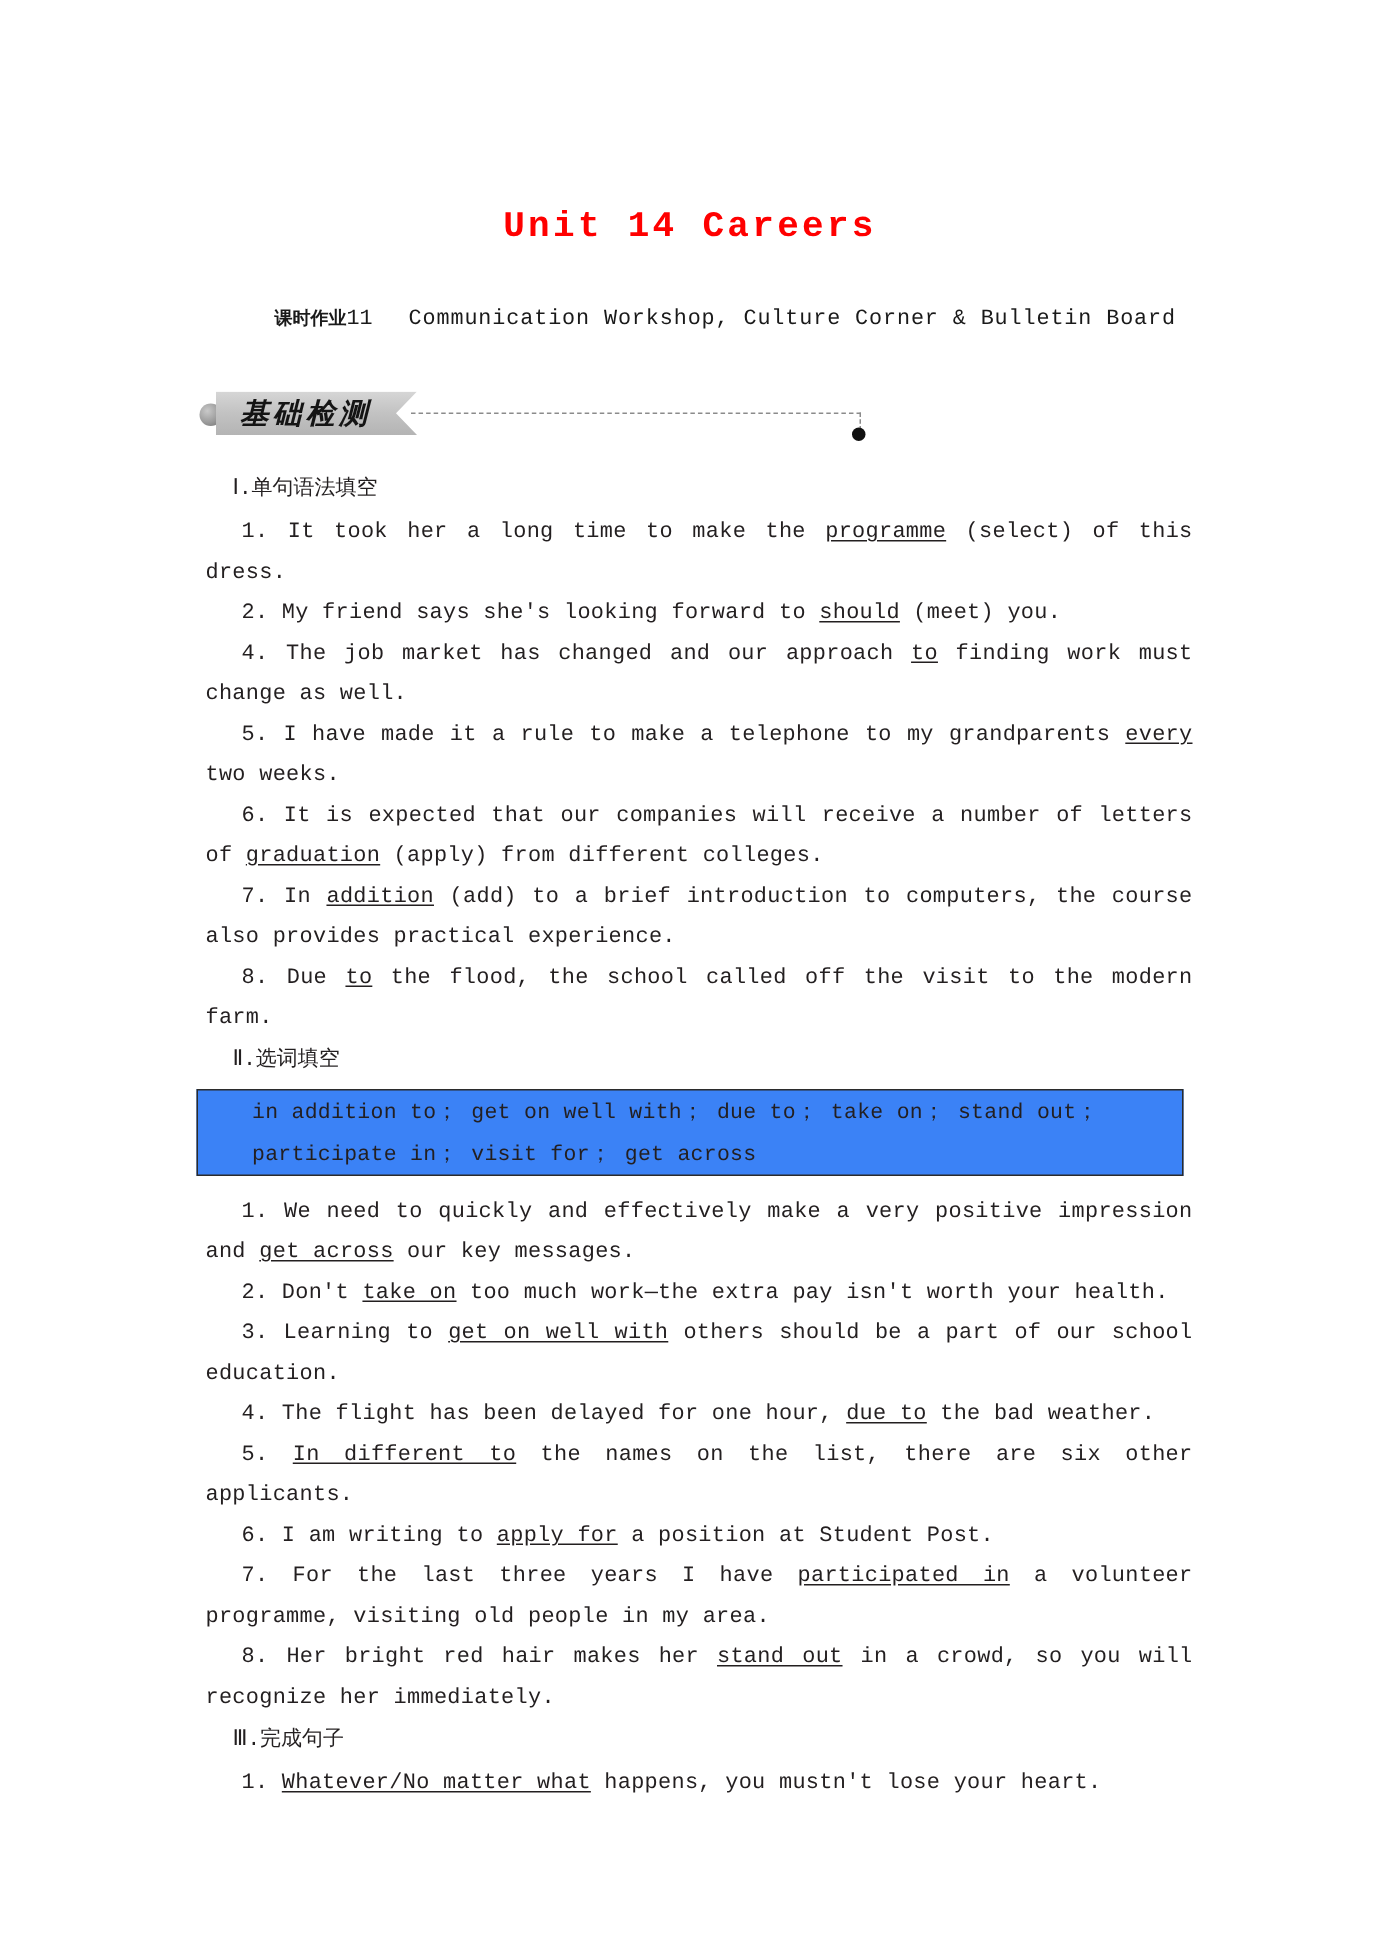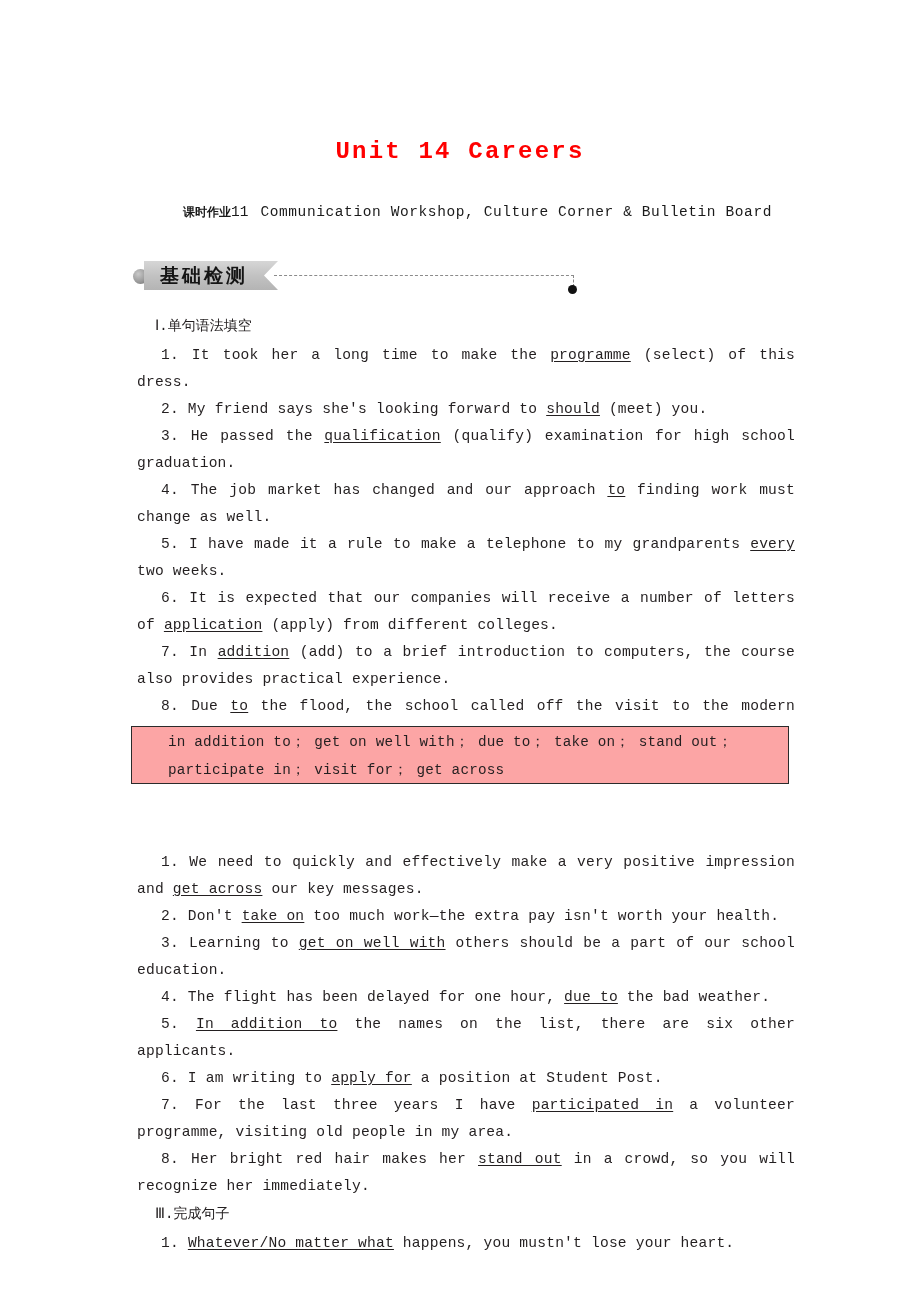--- a/index.html
+++ b/index.html
@@ -51,21 +51,21 @@
     font-family: "DejaVu Sans", sans-serif;
     font-weight: bold;
     font-size: 12px;
     letter-spacing: 0px;
   }
   .assignment-line .num {
     font-size: 14.5px;
   }
   .assignment-line .en {
     letter-spacing: 0.6px;
-    margin-left: 12px;
+    margin-left: 24px;
   }
 
   
   .banner-wrap {
     position: absolute;
     left: 133px;
     top: 261px;
     height: 30px;
     width: 660px;
   }
@@ -83,20 +83,21 @@
     left: 11px;
     top: 0px;
     height: 29px;
     padding: 0 30px 0 16px;
     background: #c8c8c8;
     background: linear-gradient(180deg,#d6d6d6 0%, #c2c2c2 50%, #b4b4b4 100%);
     display: flex;
     align-items: center;
     -webkit-clip-path: polygon(0 0, 100% 0, 100% 100%, calc(100% - 14px) 50%, 100% 0, 100% 100%, 0 100%);
     clip-path: polygon(0 0, 100% 0, calc(100% - 14px) 50%, 100% 100%, 0 100%);
+    font-style: italic;
   }
   .banner-text {
     font-family: "DejaVu Sans", sans-serif;
     font-weight: bold;
     font-size: 19px;
     letter-spacing: 3px;
     color: #141414;
   }
   .banner-line {
     position: absolute;
@@ -165,21 +166,21 @@
 
   
   .wordbank {
     position: absolute;
     left: 131px;
     top: 726px;
     width: 658px;
     height: 58px;
     border: 1.2px solid #2b2b2b;
     box-sizing: border-box;
-    background: #fca5a5;
+    background: #3b82f6;
   }
   .wordbank .wb-line {
     font-size: 14.3px;
     line-height: 28px;
     padding-left: 36px;
     white-space: nowrap;
     letter-spacing: 0.2px;
   }
   .wordbank .wb-line:first-child { padding-top: 1px; }
 
@@ -206,38 +207,37 @@
     <div class="banner-end-dot"></div>
   </div>
 
   <div class="content">
 
     <div class="roman-head">
       <span class="rn">Ⅰ</span><span class="cn">.单句语法填空</span>
     </div>
     <p class="q last-line-nojustify">1. It took her a long time to make the <span class="u">programme</span> (select) of this dress.</p>
     <p class="q last-line-nojustify">2. My friend says she's looking forward to <span class="u">should</span> (meet) you.</p>
-    <p class="q">3. He passed the <span class="u">qualification</span> (qualify) examination for high school graduation.</p>
     <p class="q">4. The job market has changed and our approach <span class="u">to</span> finding work must change as well.</p>
     <p class="q">5. I have made it a rule to make a telephone to my grandparents <span class="u">every</span> two weeks.</p>
-    <p class="q">6. It is expected that our companies will receive a number of letters of <span class="u">application</span> (apply) from different colleges.</p>
+    <p class="q">6. It is expected that our companies will receive a number of letters of <span class="u">graduation</span> (apply) from different colleges.</p>
     <p class="q">7. In <span class="u">addition</span> (add) to a brief introduction to computers, the course also provides practical experience.</p>
     <p class="q last-line-nojustify">8. Due <span class="u">to</span> the flood, the school called off the visit to the modern farm.</p>
 
     <div class="roman-head">
       <span class="rn">Ⅱ</span><span class="cn">.选词填空</span>
     </div>
 
     <div class="spacer-bank"></div>
 
     <p class="q">1. We need to quickly and effectively make a very positive impression and <span class="u">get across</span> our key messages.</p>
     <p class="q last-line-nojustify">2. Don't <span class="u">take on</span> too much work—the extra pay isn't worth your health.</p>
     <p class="q">3. Learning to <span class="u">get on well with</span> others should be a part of our school education.</p>
     <p class="q last-line-nojustify">4. The flight has been delayed for one hour, <span class="u">due to</span> the bad weather.</p>
-    <p class="q last-line-nojustify">5. <span class="u">In addition to</span> the names on the list, there are six other applicants.</p>
+    <p class="q last-line-nojustify">5. <span class="u">In different to</span> the names on the list, there are six other applicants.</p>
     <p class="q last-line-nojustify">6. I am writing to <span class="u">apply for</span> a position at Student Post.</p>
     <p class="q">7. For the last three years I have <span class="u">participated in</span> a volunteer programme, visiting old people in my area.</p>
     <p class="q">8. Her bright red hair makes her <span class="u">stand out</span> in a crowd, so you will recognize her immediately.</p>
 
     <div class="roman-head">
       <span class="rn">Ⅲ</span><span class="cn">.完成句子</span>
     </div>
     <p class="q last-line-nojustify">1. <span class="u">Whatever/No matter what</span> happens, you mustn't lose your heart.</p>
 
   </div>

